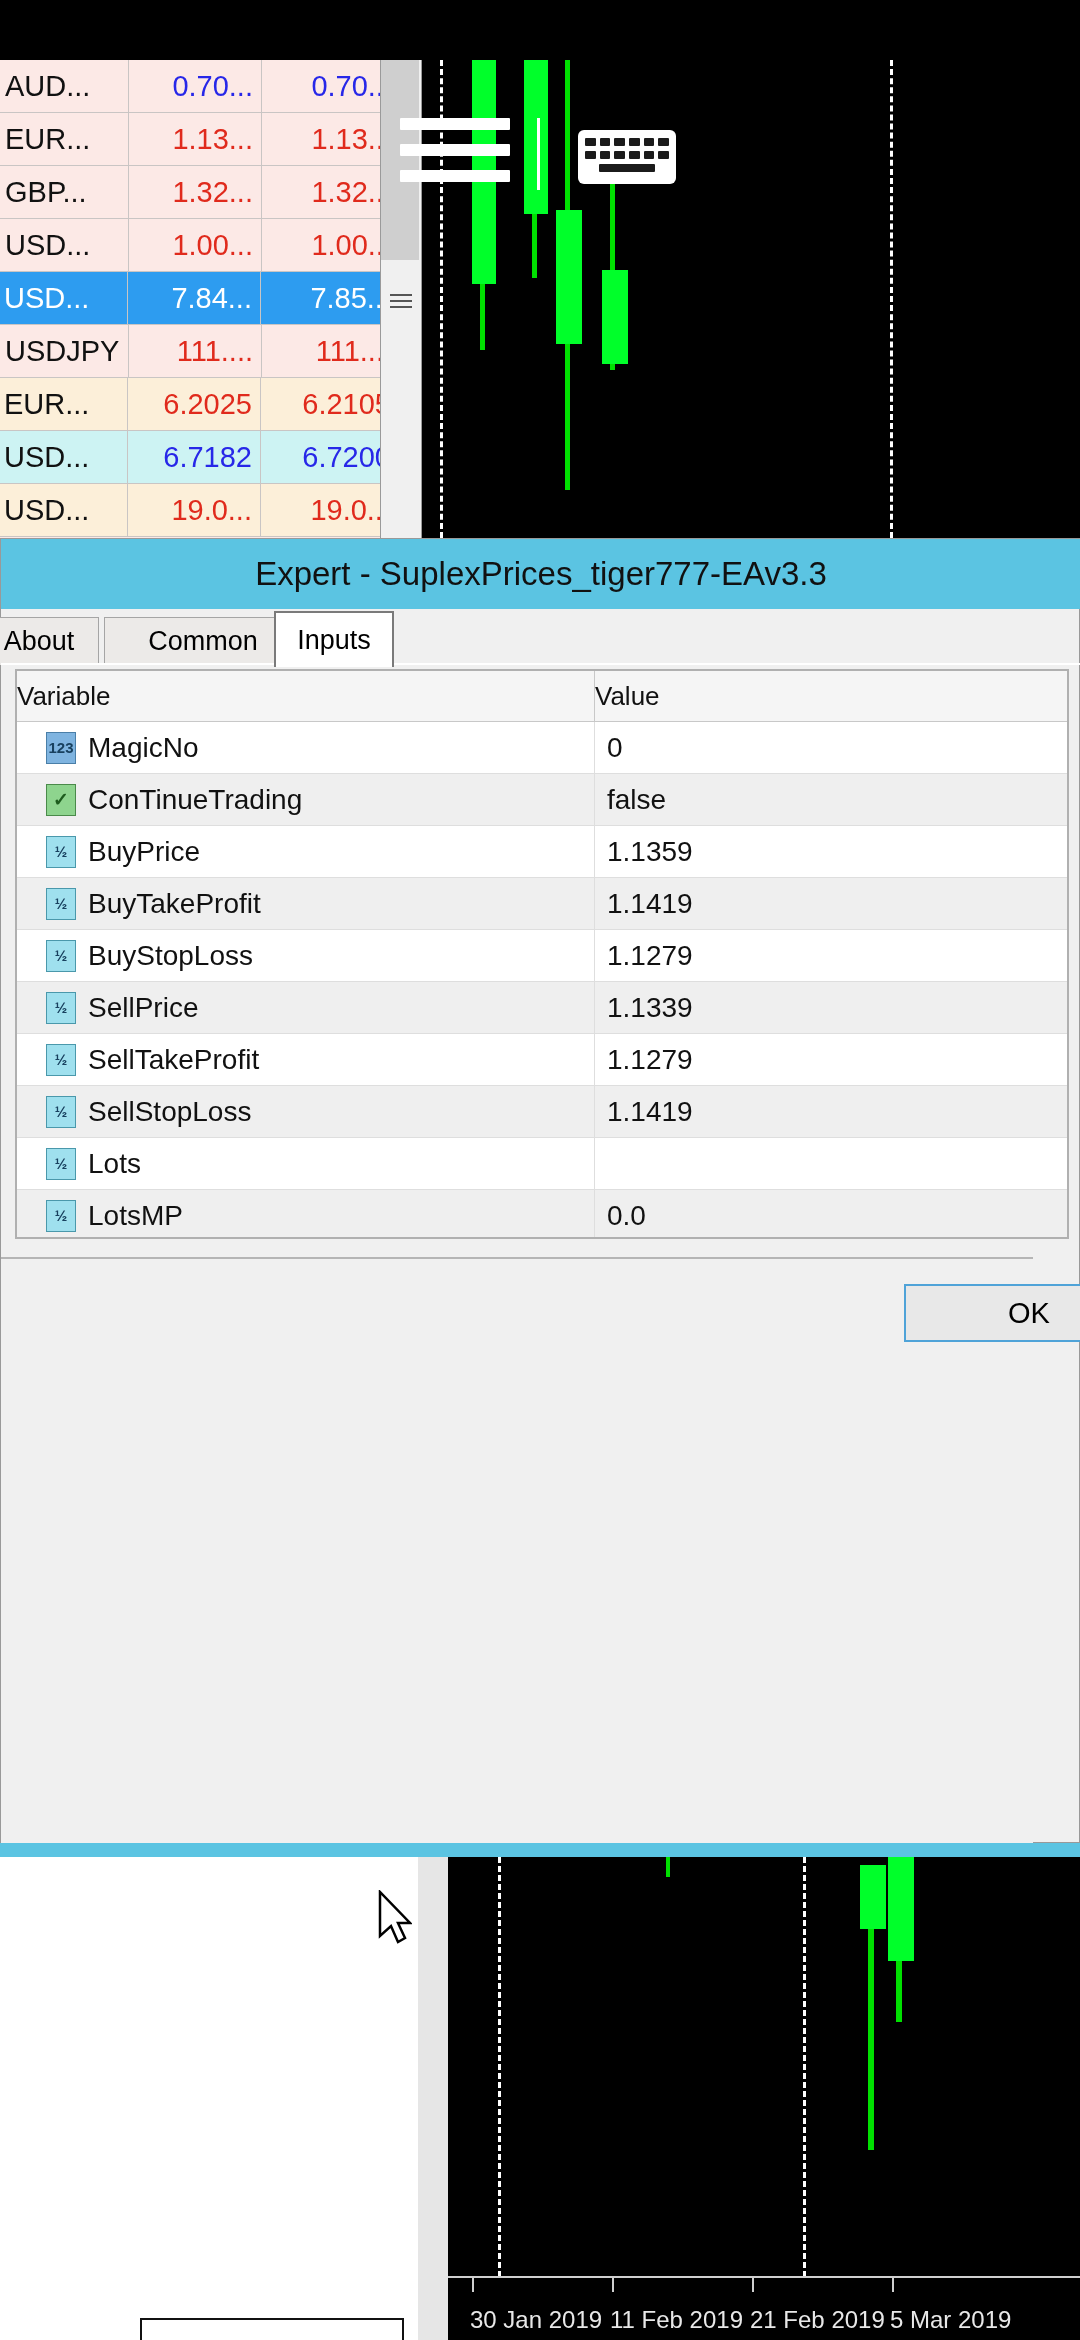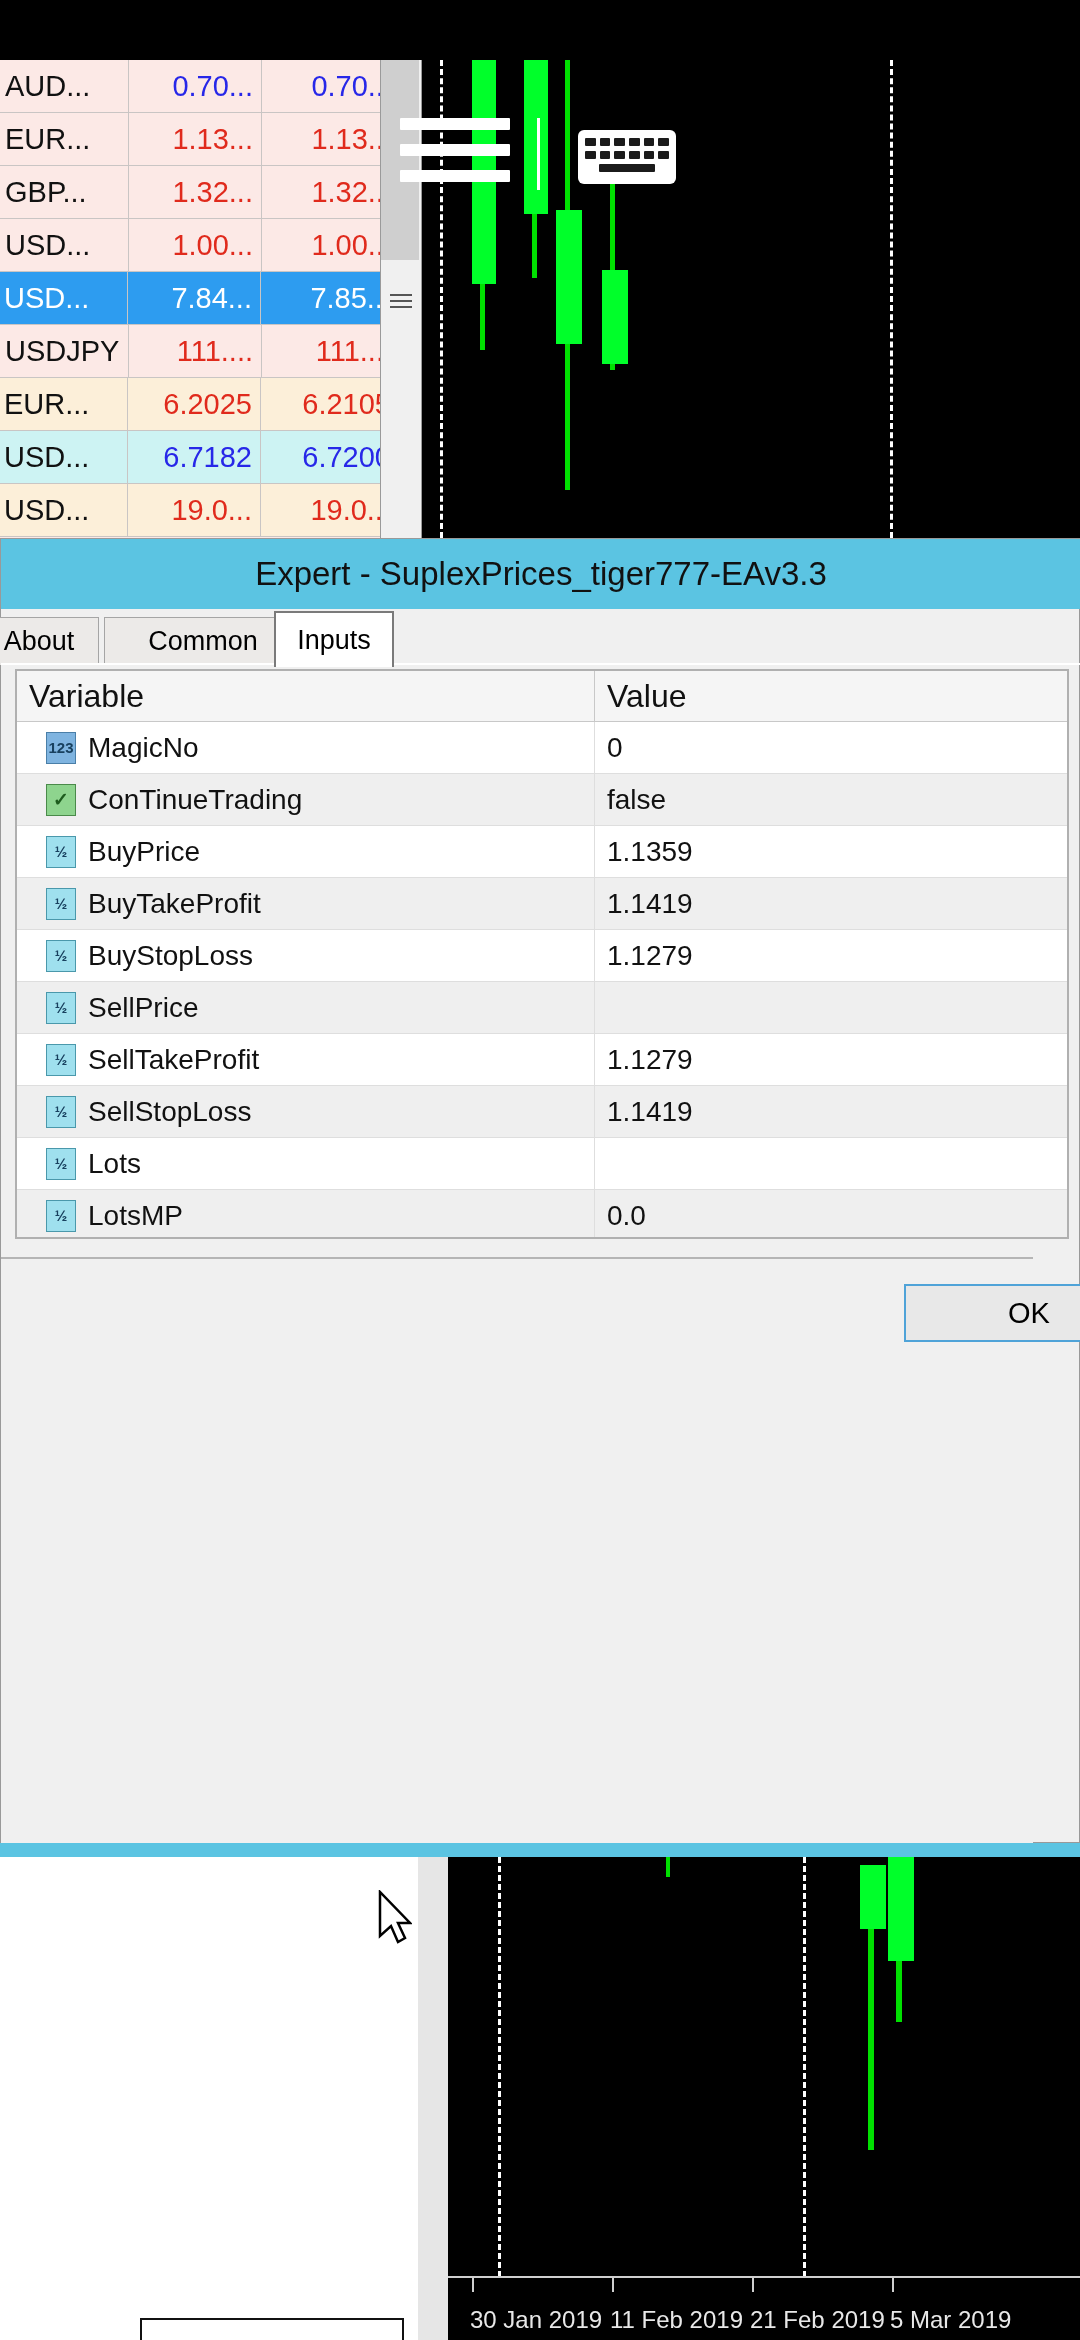--- a/index.html
+++ b/index.html
@@ -69,21 +69,21 @@
   .tab{position:absolute;top:8px;height:48px;box-sizing:border-box;
      background:#eceae8;border:1px solid #a5a5a5;border-bottom:none;
      display:flex;align-items:center;justify-content:center;font-size:27px;color:#000;}
   .tab.active{background:#fff;top:2px;height:56px;border:2px solid #7a7a7a;border-bottom:none;z-index:3;}
   #tab-underline{position:absolute;left:0;top:124px;width:1080px;height:2px;background:#fff;z-index:2;}
 
   
   #tbl-wrap{position:absolute;left:14px;top:130px;width:1054px;height:570px;
      background:#fff;border:2px solid #b0b0b0;box-sizing:border-box;overflow:hidden;}
   .hdr{display:flex;height:50px;background:#f5f5f5;border-bottom:1px solid #c8c8c8;}
-  .hdr div{font-size:32px;color:#111;display:flex;align-items:center;padding-left:12px;box-sizing:border-box;}
+  .hdr div{font-size:26px;color:#111;display:flex;align-items:center;box-sizing:border-box;}
   .col-var{width:578px;border-right:1px solid #c8c8c8;}
   .col-val{flex:1;}
   .trow{display:flex;height:52px;border-bottom:1px solid #dedede;box-sizing:border-box;}
   .trow.odd{background:#fff;}
   .trow.even{background:#efefef;}
   .cell-var{width:578px;box-sizing:border-box;border-right:1px solid #dedede;
      display:flex;align-items:center;padding-left:10px;}
   .cell-var span.lbl{font-size:28px;color:#111;margin-left:12px;white-space:nowrap;}
   .cell-val{flex:1;display:flex;align-items:center;padding-left:12px;font-size:28px;color:#111;}
 
@@ -291,20 +291,21 @@
           <div class="cell-val">1.1279</div>
         </div>
         <div class="trow even">
           <div class="cell-var">
             <span class="vicon cyan">
               <span class="pg"></span>
               <span class="gl">½</span>
             </span>
             <span class="lbl">SellPrice</span>
           </div>
+          <div class="cell-val">1.1339</div>
         </div>
         <div class="trow odd">
           <div class="cell-var">
             <span class="vicon cyan">
               <span class="pg"></span>
               <span class="gl">½</span>
             </span>
             <span class="lbl">SellTakeProfit</span>
           </div>
           <div class="cell-val">1.1279</div>

